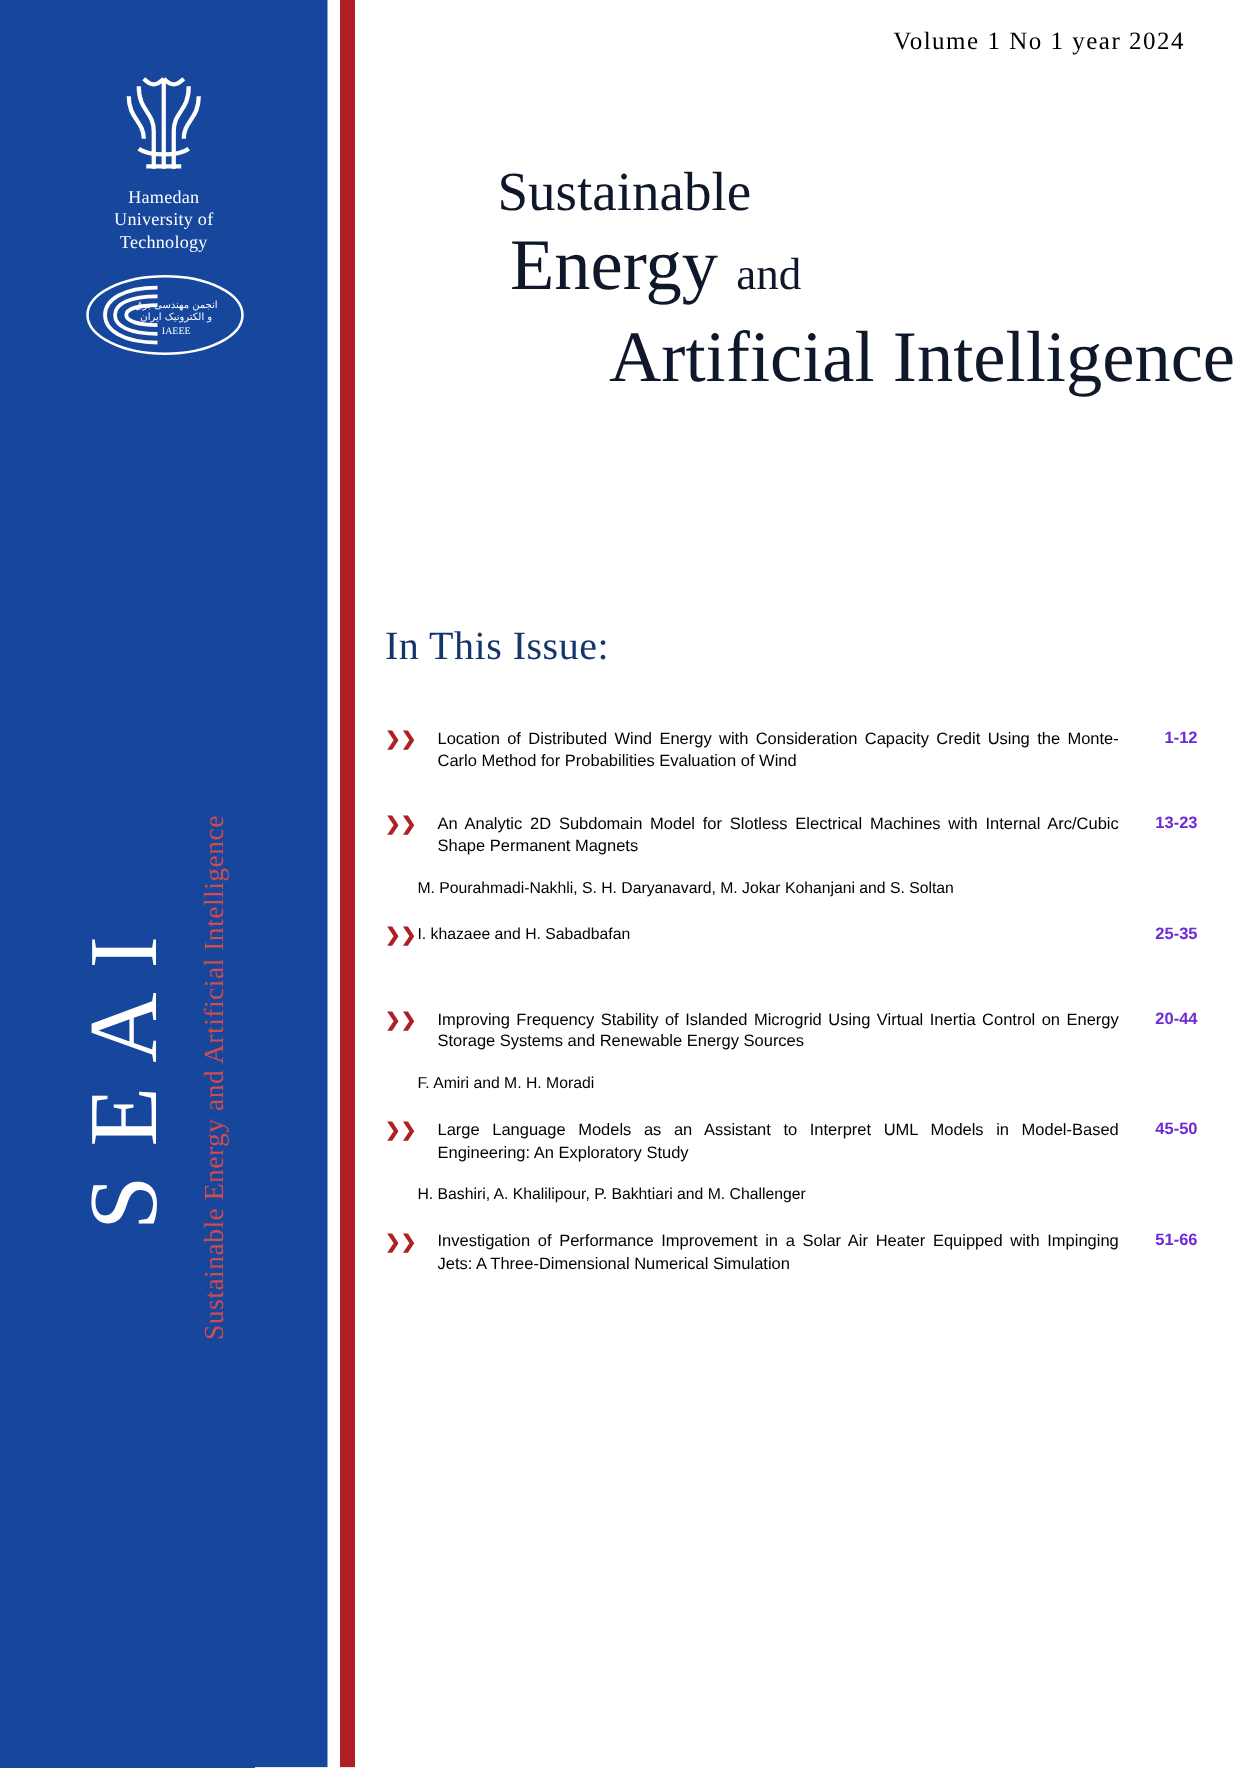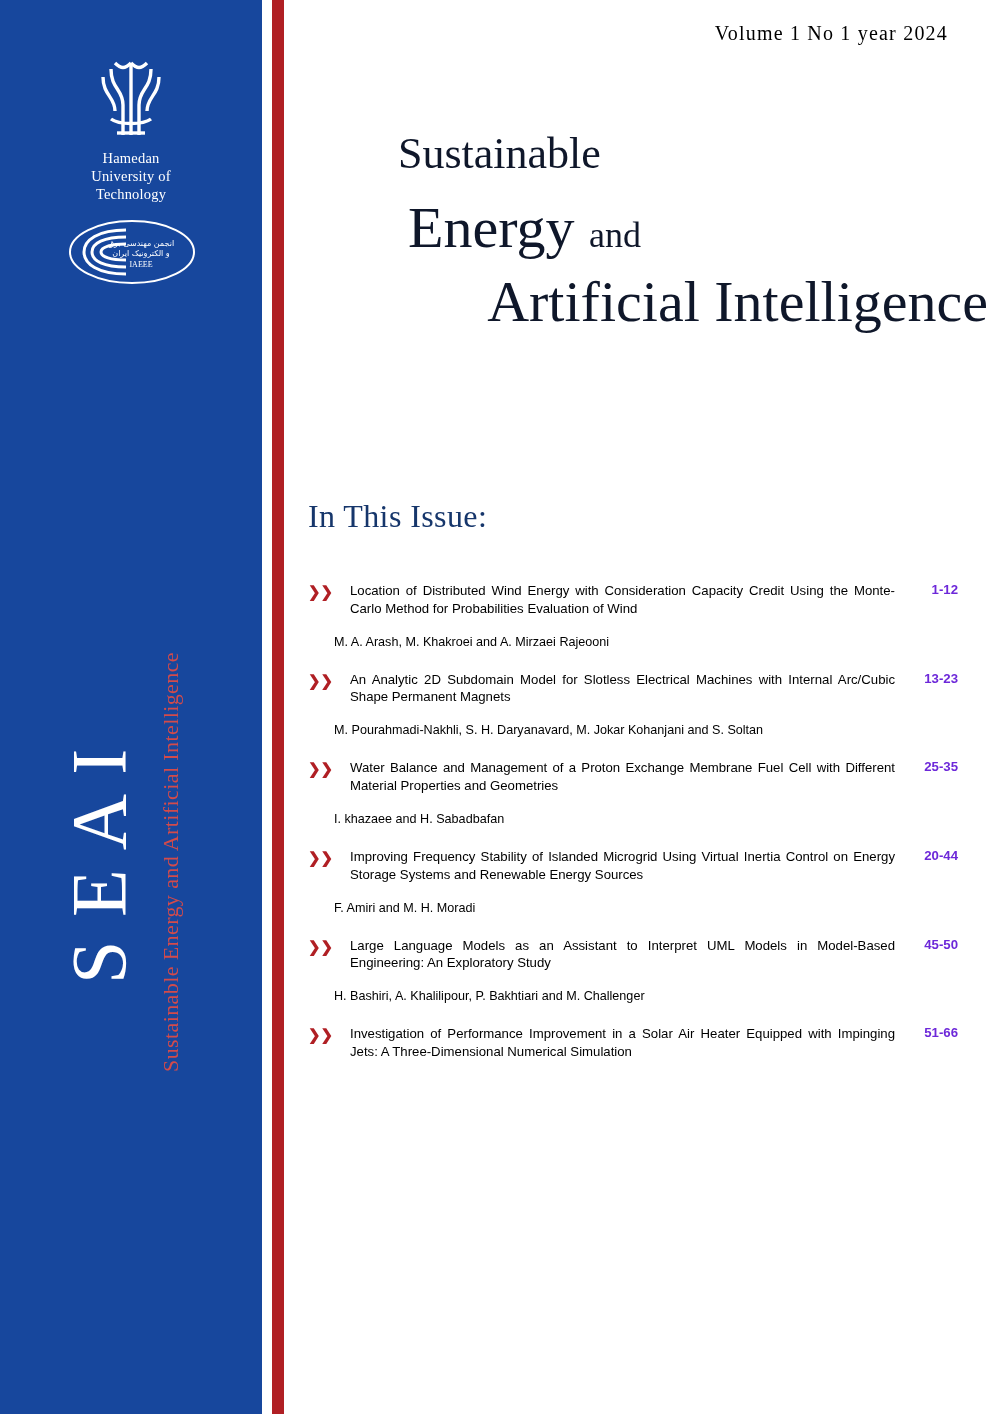--- a/index.html
+++ b/index.html
@@ -131,21 +131,21 @@
   .jt-line1 {
     font-size: 44px;
     text-align: left;
     padding-left: 50px;
     line-height: 1.1;
   }
   .jt-line2 {
     font-size: 58px;
     text-align: left;
     padding-left: 60px;
-    margin-top: 18px;
+    margin-top: 2px;
     line-height: 1.1;
   }
   .jt-and {
     font-size: 36px;
   }
   .jt-line3 {
     font-size: 58px;
     text-align: right;
     margin-top: 10px;
     line-height: 1.1;
@@ -271,34 +271,32 @@
     <div class="jt-line3">Artificial Intelligence</div>
   </div>
 
   <div class="in-this-issue">In This Issue:</div>
 
   <div class="toc">
 
     <div class="toc-item">
       <span class="toc-marker">❯❯</span>
       <p class="toc-title">Location of Distributed Wind Energy with Consideration Capacity Credit Using the Monte-Carlo Method for Probabilities Evaluation of Wind</p>
-      <p class="toc-authors">M. A. Arash, M. Khakroei and A. Mirzaei Rajeooni</p>
       <span class="toc-pages">1-12</span>
     </div>
 
     <div class="toc-item">
       <span class="toc-marker">❯❯</span>
       <p class="toc-title">An Analytic 2D Subdomain Model for Slotless Electrical Machines with Internal Arc/Cubic Shape Permanent Magnets</p>
       <p class="toc-authors">M. Pourahmadi-Nakhli, S.  H. Daryanavard, M. Jokar Kohanjani and S. Soltan</p>
       <span class="toc-pages">13-23</span>
     </div>
 
     <div class="toc-item">
       <span class="toc-marker">❯❯</span>
-      <p class="toc-title">Water Balance and Management of a Proton Exchange Membrane Fuel Cell with Different Material Properties and Geometries</p>
       <p class="toc-authors">I. khazaee and H. Sabadbafan</p>
       <span class="toc-pages">25-35</span>
     </div>
 
     <div class="toc-item">
       <span class="toc-marker">❯❯</span>
       <p class="toc-title">Improving Frequency Stability of Islanded Microgrid Using Virtual Inertia Control on Energy Storage Systems and Renewable Energy Sources</p>
       <p class="toc-authors">F. Amiri and M. H. Moradi</p>
       <span class="toc-pages">20-44</span>
     </div>

